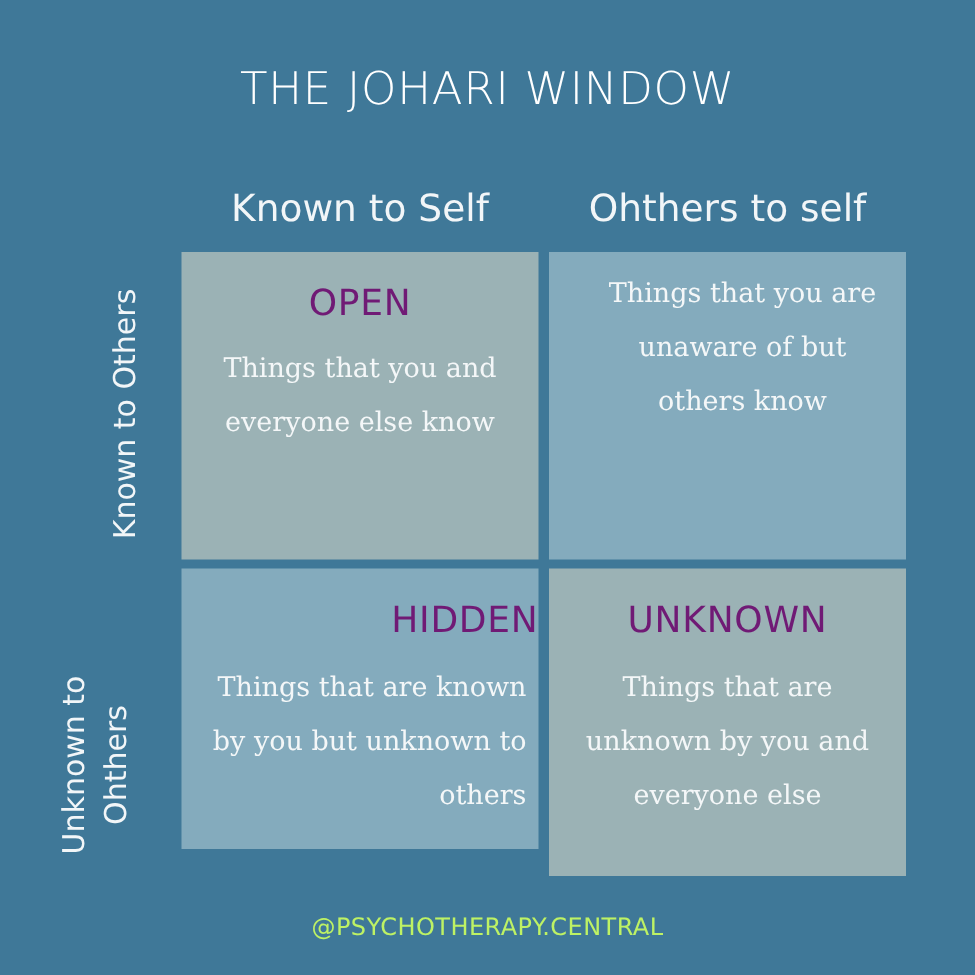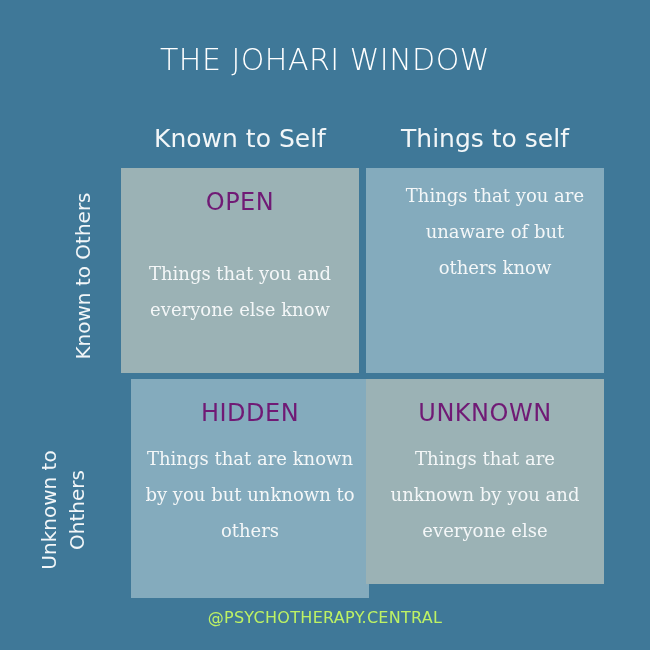--- a/index.html
+++ b/index.html
@@ -37,56 +37,56 @@
   .row-1 { left: -22px; top: 262px; width: 210px; height: 28px; }
   .row-2 { left: -25px; top: 480px; width: 180px; height: 60px; }
   .cell {
     position: absolute;
     width: 238px;
     box-sizing: border-box;
     text-align: center;
   }
   .c-open    { left: 121px; top: 168px; height: 205px; background: #9bb2b5; }
   .c-blind   { left: 366px; top: 168px; height: 205px; background: #84abbd; }
-  .c-hidden  { left: 131px; top: 379px; height: 219px; background: #84abbd; }
+  .c-hidden  { left: 121px; top: 379px; height: 187px; background: #84abbd; text-align: right; }
   .c-unknown { left: 366px; top: 379px; height: 205px; background: #9bb2b5; }
   .cell-title {
     display: block;
     font-family: "DejaVu Sans", sans-serif;
     font-size: 24px; font-weight: 500; letter-spacing: 0.5px;
     color: #701a75;
     margin-top: 20px;
   }
   .cell-desc {
     display: block;
     font-family: "DejaVu Serif", serif;
     font-size: 18px;
     line-height: 36px;
     color: #f4f7f8;
     padding: 0 8px;
   }
-  .c-open .cell-desc { margin-top: 40px; }
+  .c-open .cell-desc { margin-top: 12px; }
   .c-blind .cell-desc { margin-top: 10px; padding-left: 28px; }
   .c-hidden .cell-desc { margin-top: 14px; }
   .c-unknown .cell-desc { margin-top: 14px; }
   .footer {
     position: absolute; left: 0; top: 608px; width: 650px;
     text-align: center;
     font-family: "DejaVu Sans", sans-serif;
     font-size: 16px; letter-spacing: 0.3px;
     color: #bef264;
   }
 </style>
 </head>
 <body>
 
 <div class="title">THE JOHARI WINDOW</div>
 
 <div class="col-label col-1">Known to Self</div>
-<div class="col-label col-2">Things to self</div>
+<div class="col-label col-2">Ohthers to self</div>
 
 <div class="row-label row-1">Known to Others</div>
 <div class="row-label row-2">Unknown to Ohthers</div>
 
 <div class="cell c-open">
   <span class="cell-title">OPEN</span>
   <span class="cell-desc">Things that you and everyone else know</span>
 </div>
 
 <div class="cell c-blind">

